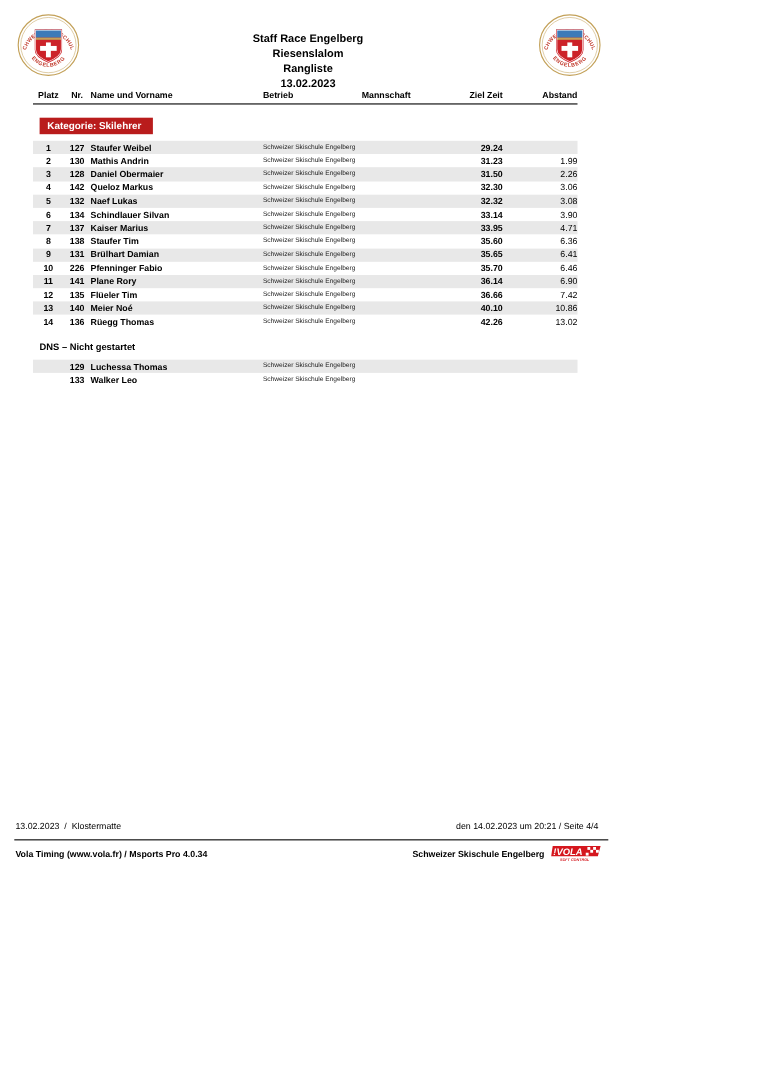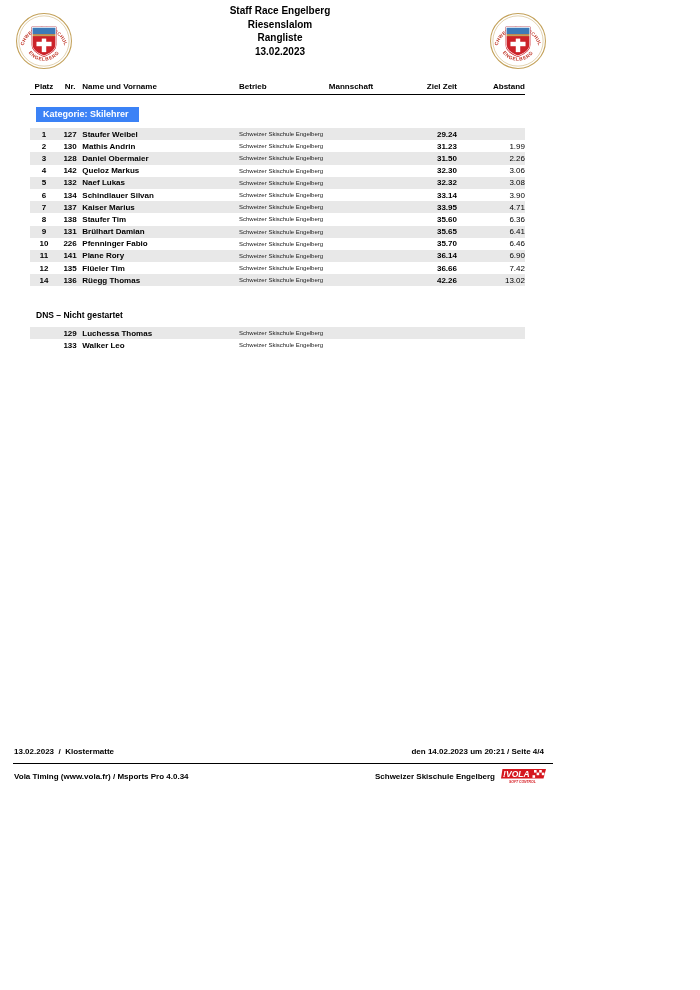--- a/index.html
+++ b/index.html
@@ -3,48 +3,48 @@
 <meta charset="utf-8">
 <style>
   html,body{margin:0;padding:0;background:#fff;}
   .page{position:relative;width:700px;height:990px;background:#fff;overflow:hidden;
         font-family:"Liberation Sans","DejaVu Sans",sans-serif;color:#000;}
   .abs{position:absolute;}
 
   
   .badge-left{left:15px;top:12px;}
   .badge-right{left:489px;top:12px;}
-  .title-block{top:4px;left:0;width:560px;text-align:center;}
+  .title-block{top:29px;left:0;width:560px;text-align:center;}
   .title-block div{font-size:10px;font-weight:bold;line-height:13.5px;}
 
   
   .thead{top:82px;left:30px;width:495px;display:flex;align-items:flex-end;
          font-size:8px;font-weight:bold;border-bottom:1.5px solid #000;padding-bottom:3px;}
   .rows-main{top:128px;left:30px;width:495px;}
   .rows-dns{top:327px;left:30px;width:495px;}
   .trow{display:flex;align-items:center;height:12.2px;font-size:8px;}
   .rows-main .trow:nth-child(odd),
   .rows-dns .trow:nth-child(odd){background:#e8e8e8;}
   .c{display:block;white-space:nowrap;overflow:visible;}
   .c-platz{width:32px;text-align:center;font-weight:bold;}
   .c-nr{width:28px;text-align:center;font-weight:bold;}
   .c-name{width:127px;text-align:left;font-weight:bold;}
   .c-betrieb{width:103px;text-align:left;font-size:6px;color:#222;margin-left:46px;}
   .c-mannschaft{width:111px;text-align:left;}
   .c-ziel{width:36px;text-align:right;font-weight:bold;}
   .c-abstand{width:78px;text-align:right;}
   .thead .c{font-size:8px;font-weight:bold;color:#000;}
 
-  .category{top:107px;left:36px;background:#3b82f6;color:#fff;font-size:9px;
+  .category{top:107px;left:36px;background:#b91c1c;color:#fff;font-size:9px;
             font-weight:bold;padding:2px 10px 3px 7px;}
   .dns-heading{top:310px;left:36px;font-size:8.5px;font-weight:bold;}
 
   
   .footer-line1{top:747px;left:14px;width:530px;display:flex;justify-content:space-between;
-                font-size:8px;font-weight:bold;white-space:pre;}
+                font-size:8px;font-weight:normal;white-space:pre;}
   .footer-rule{top:763px;left:13px;width:540px;border-top:1px solid #000;height:0;}
   .footer-line2{top:768px;left:14px;width:533px;display:flex;justify-content:space-between;
                 align-items:center;font-size:8px;font-weight:bold;white-space:pre;}
   .footer-right-group{display:flex;align-items:center;gap:6px;}
 </style>
 </head>
 <body>
 
 <div class="page">
 
@@ -228,20 +228,29 @@
       <div class="trow">
     <span class="c c-platz">12</span>
     <span class="c c-nr">135</span>
     <span class="c c-name">Flüeler Tim</span>
     <span class="c c-betrieb">Schweizer Skischule Engelberg</span>
     <span class="c c-mannschaft"></span>
     <span class="c c-ziel">36.66</span>
     <span class="c c-abstand">7.42</span>
   </div>
       <div class="trow">
+    <span class="c c-platz">13</span>
+    <span class="c c-nr">140</span>
+    <span class="c c-name">Meier Noé</span>
+    <span class="c c-betrieb">Schweizer Skischule Engelberg</span>
+    <span class="c c-mannschaft"></span>
+    <span class="c c-ziel">40.10</span>
+    <span class="c c-abstand">10.86</span>
+  </div>
+      <div class="trow">
     <span class="c c-platz">14</span>
     <span class="c c-nr">136</span>
     <span class="c c-name">Rüegg Thomas</span>
     <span class="c c-betrieb">Schweizer Skischule Engelberg</span>
     <span class="c c-mannschaft"></span>
     <span class="c c-ziel">42.26</span>
     <span class="c c-abstand">13.02</span>
   </div>
     </div>
 

